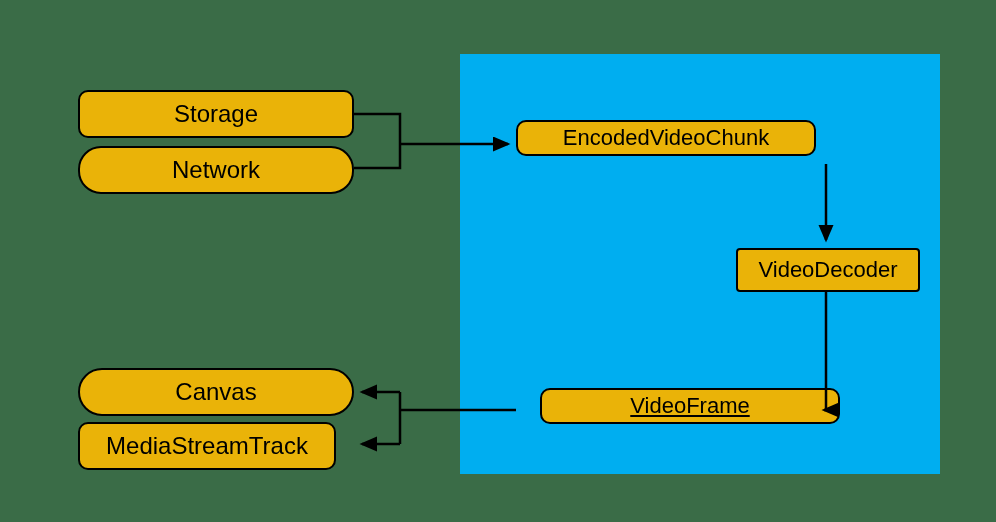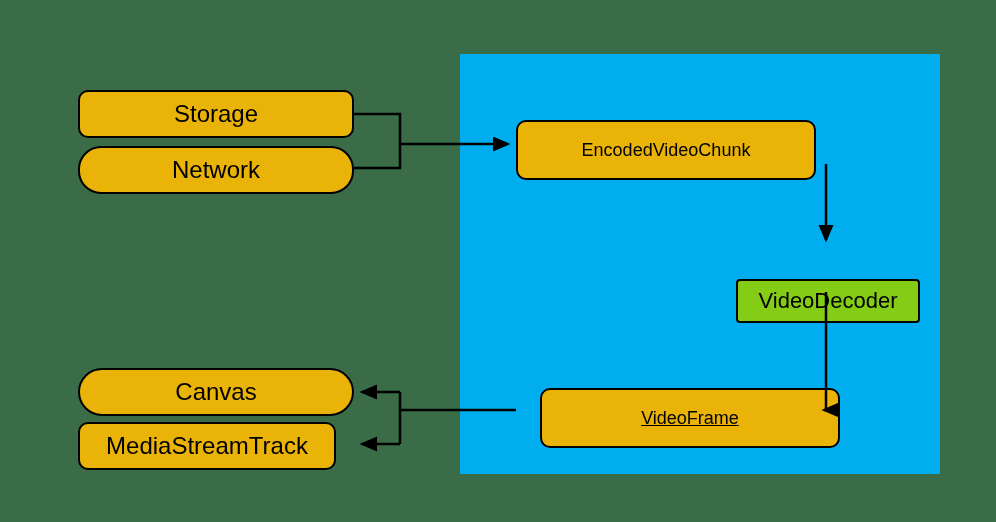--- a/index.html
+++ b/index.html
@@ -27,29 +27,28 @@
       align-items: center;
       justify-content: center;
       font-size: 24px;
       font-weight: 400;
       color: #000;
     }
     .node.standard {
       height: 48px;
     }
     .node.small {
-      height: 60px;
-      font-size: 18px;
+      height: 36px;
+      font-size: 22px;
     }
     .node.decoder {
-      background: #84cc16;
+      background: #eab308;
       border-radius: 4px;
       height: 44px;
       font-size: 22px;
-      margin-top: 31px;
     }
     
     #storage { left: 78px; top: 90px; width: 276px; }
     #network { left: 78px; top: 146px; width: 276px; border-radius: 23px; }
     #canvas { left: 78px; top: 368px; width: 276px; border-radius: 24px; }
     #mst { left: 78px; top: 422px; width: 258px; justify-content: center; }
     
     #evc { left: 516px; top: 120px; width: 300px; }
     #decoder { left: 736px; top: 248px; width: 184px; }
     #vframe { left: 540px; top: 388px; width: 300px; text-decoration: underline; }

